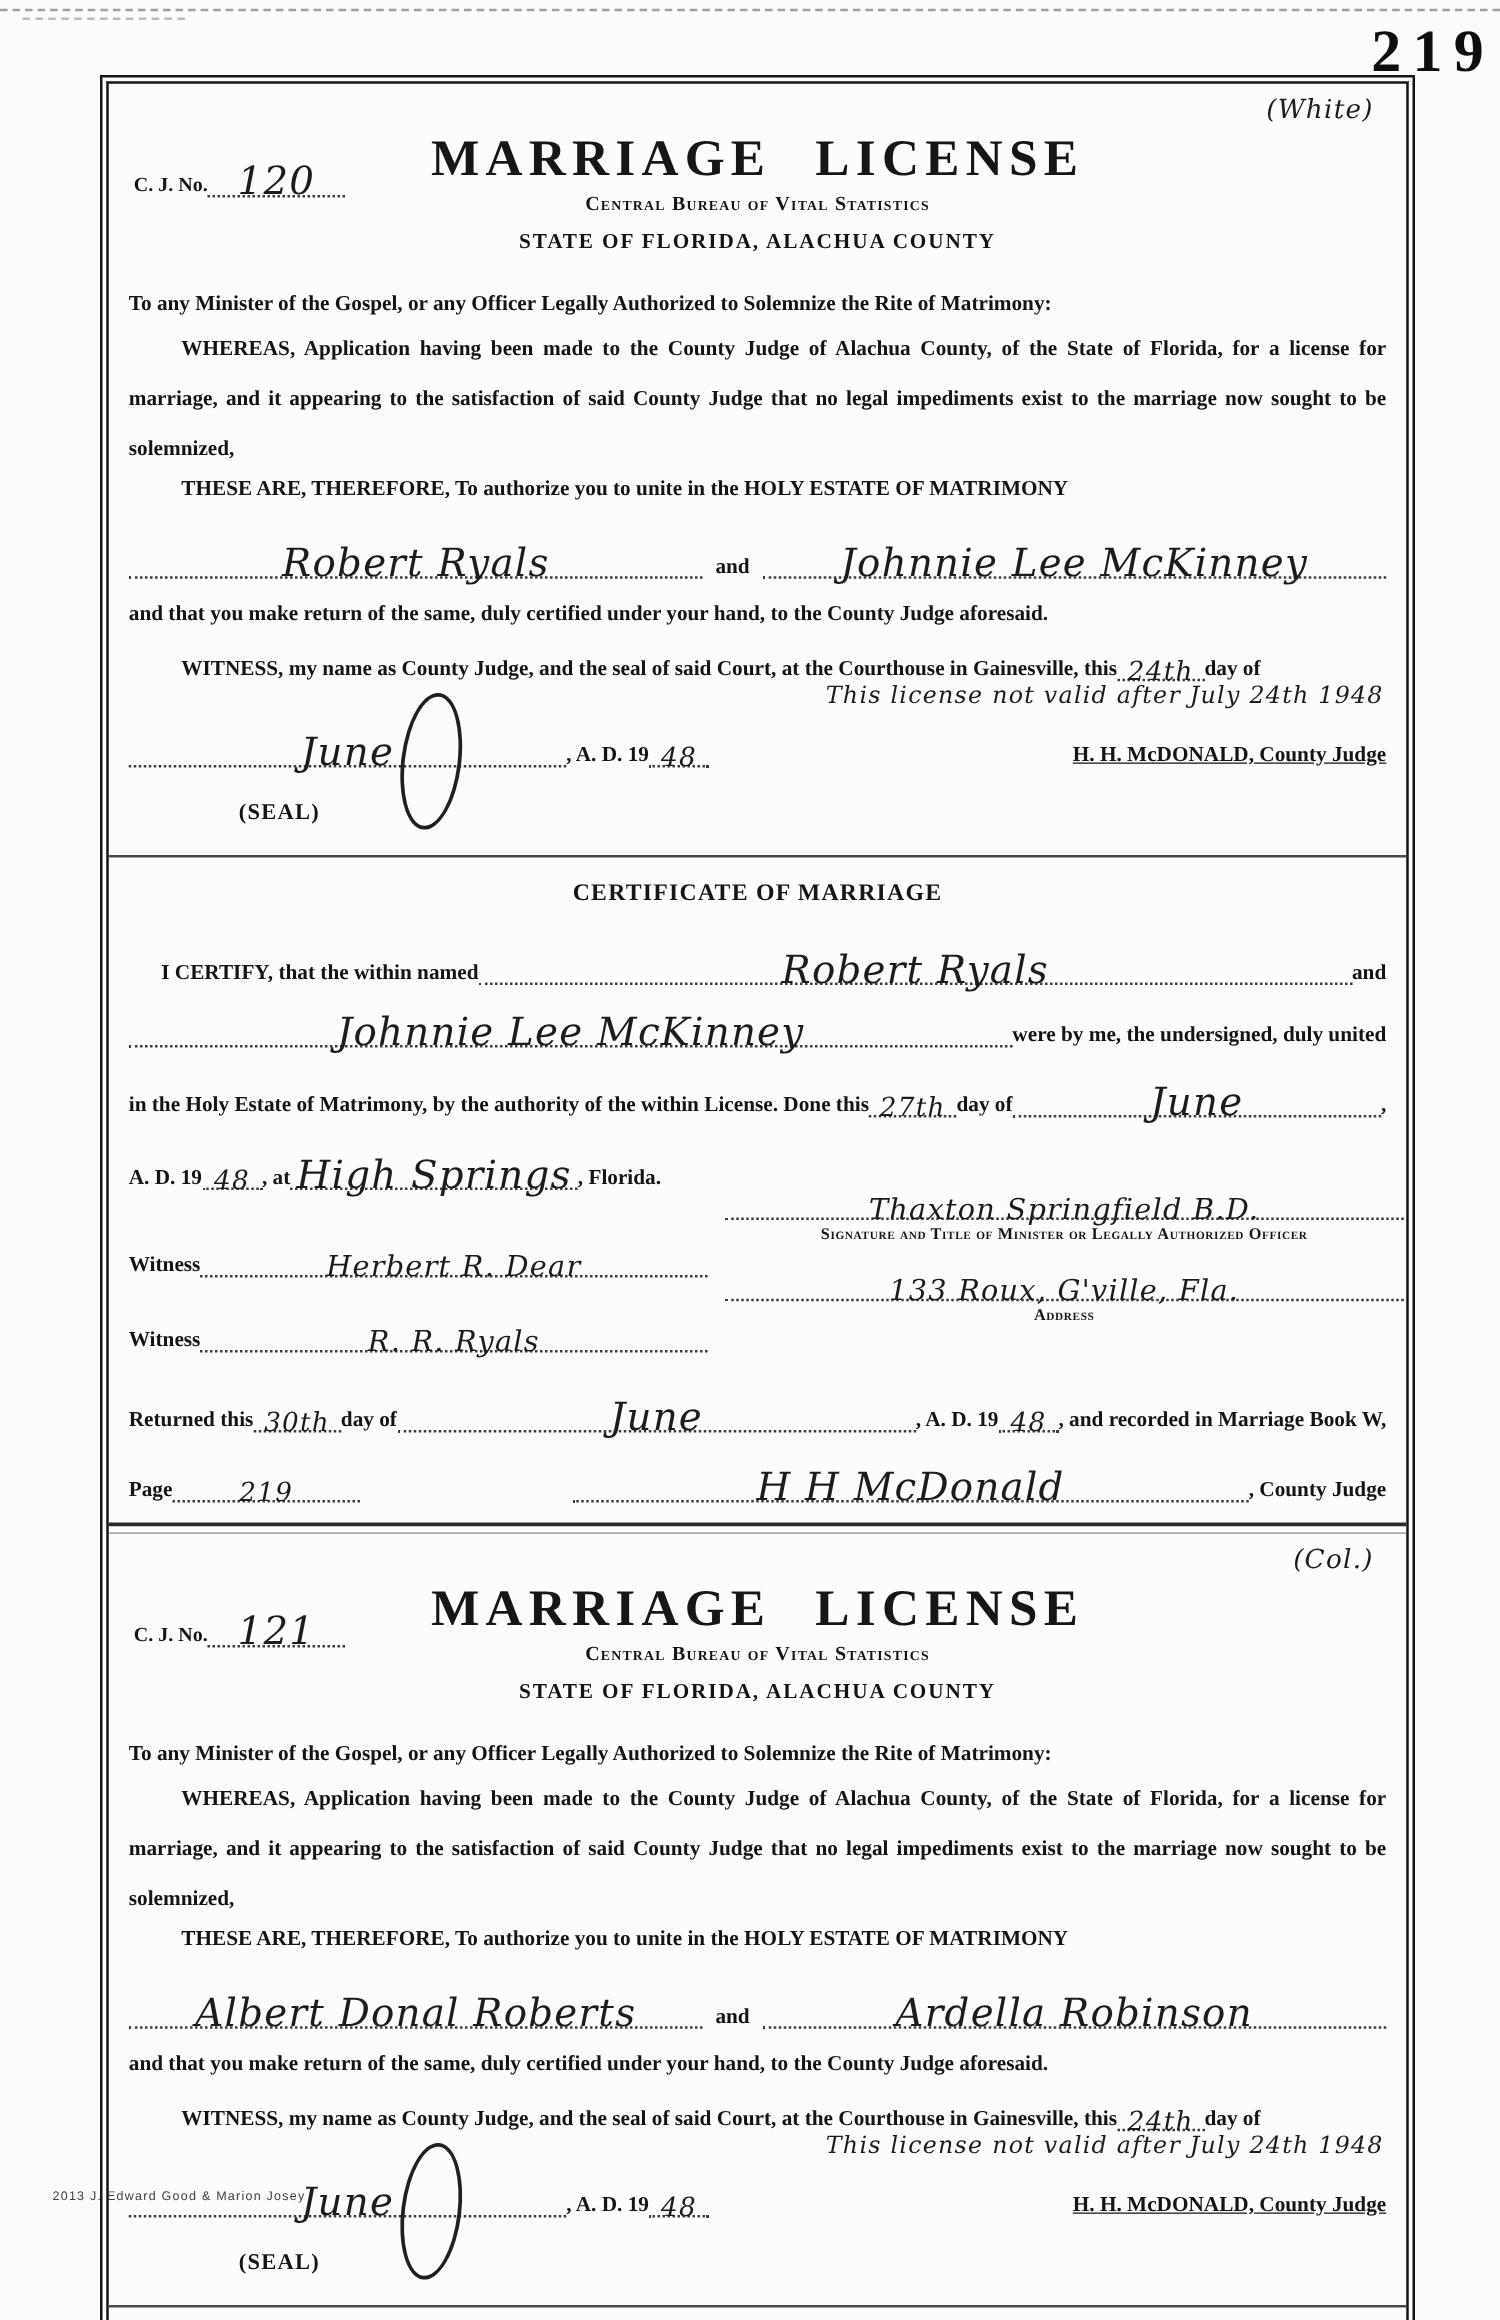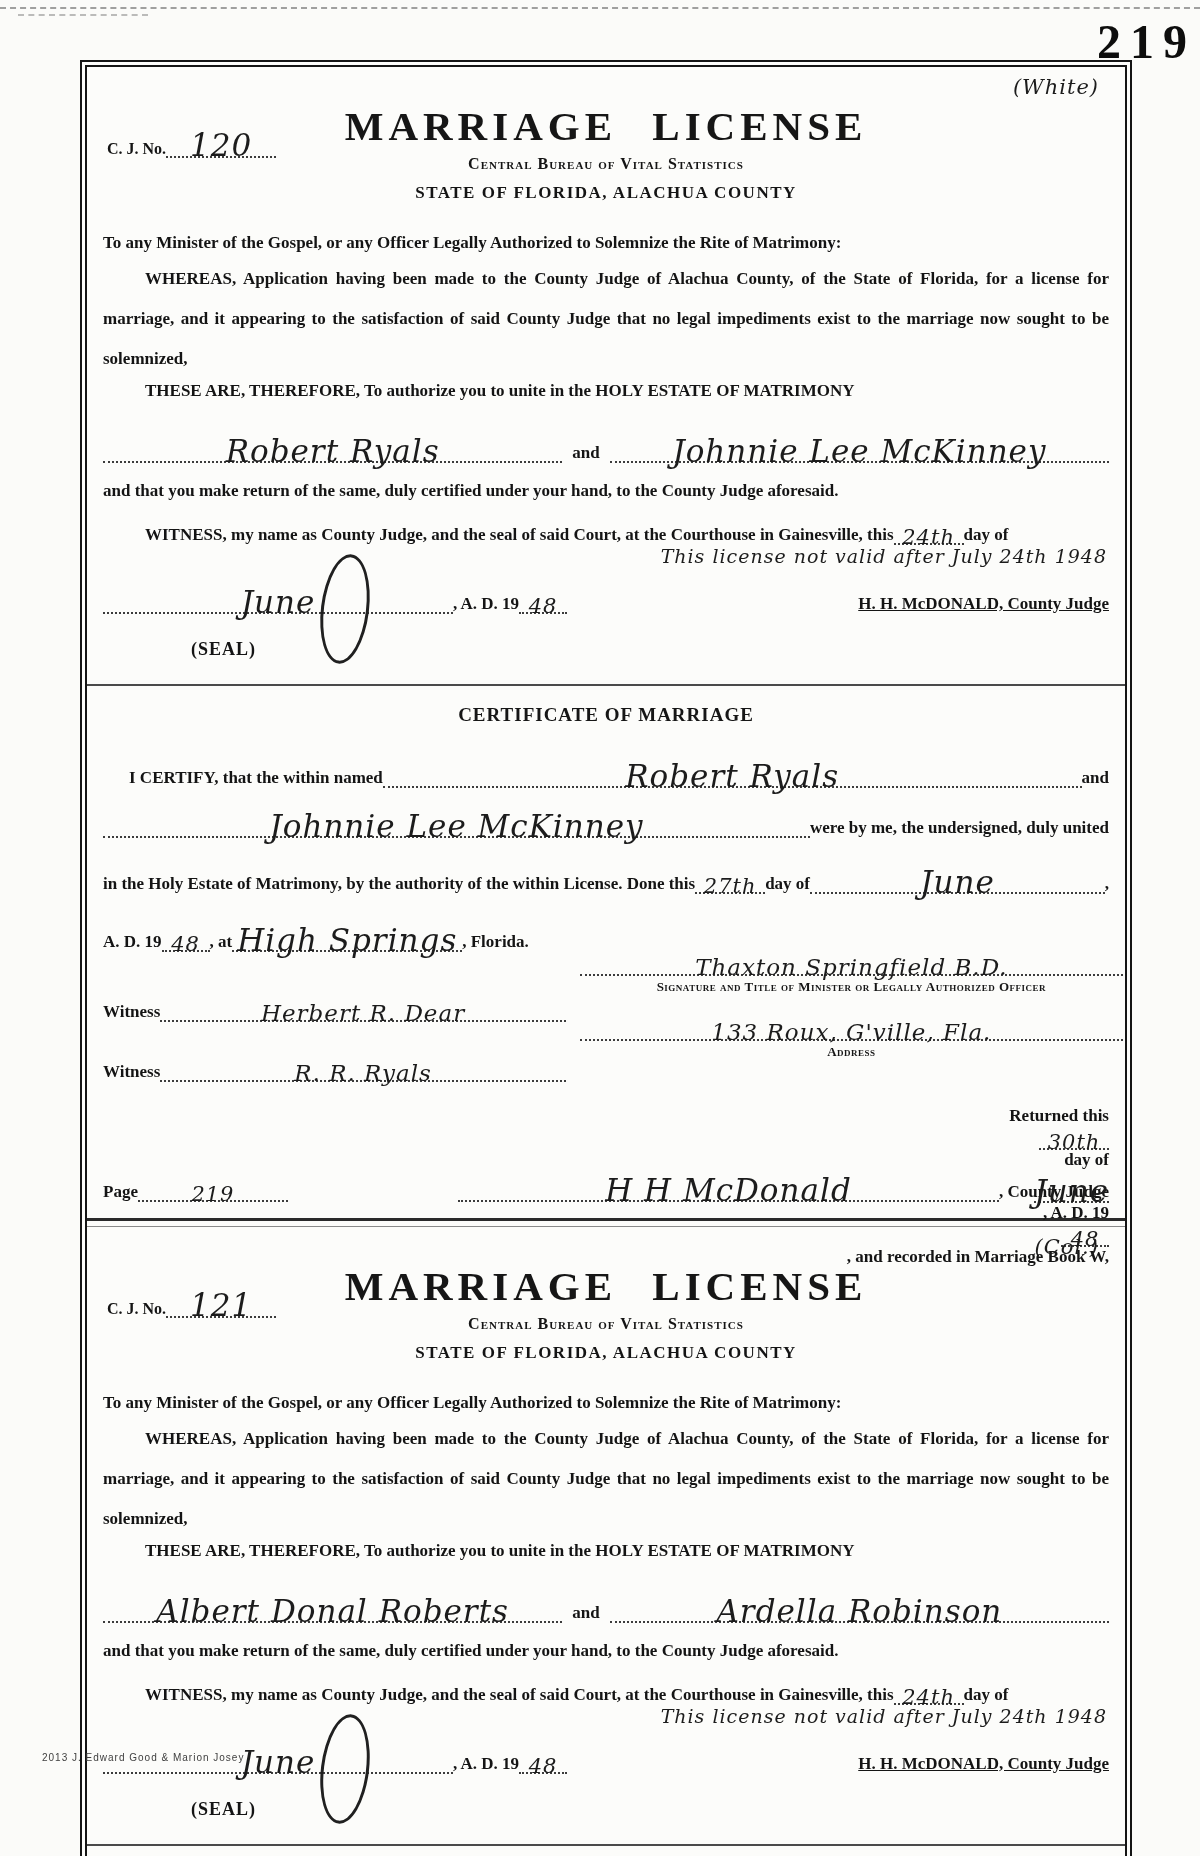--- a/index.html
+++ b/index.html
@@ -65,21 +65,21 @@
   .month-wide{flex:1 1 auto;}
   .place-line{margin-top:18px;height:40px;max-width:560px;}
   .place-slot{min-width:230px;}
   
   .bottom-grid{display:grid;grid-template-columns:46% 54%;column-gap:14px;margin-top:10px;}
   .right-col{margin-top:-26px;}
   .witness-row{margin-top:22px;height:38px;}
   .sig-row{height:40px;}
   .addr-row{margin-top:10px;height:36px;}
   .caption{text-align:center;font-variant:small-caps;font-weight:bold;font-size:13px;letter-spacing:.5px;margin-top:3px;}
-  .returned-line{margin-top:24px;height:40px;flex-direction:column;}
+  .returned-line{margin-top:24px;height:40px;}
   .page-line{margin-top:16px;height:40px;}
   .pageno-slot{width:150px;}
   .gap{flex:0 0 170px;}
   .sig-slot{flex:1 1 auto;}
   
   .form-divider{margin:16px -16px 0;height:5px;border-top:3px solid #2a2a2a;border-bottom:1px solid #8a8a8a;}
 </style>
 </head>
 <body>
 

